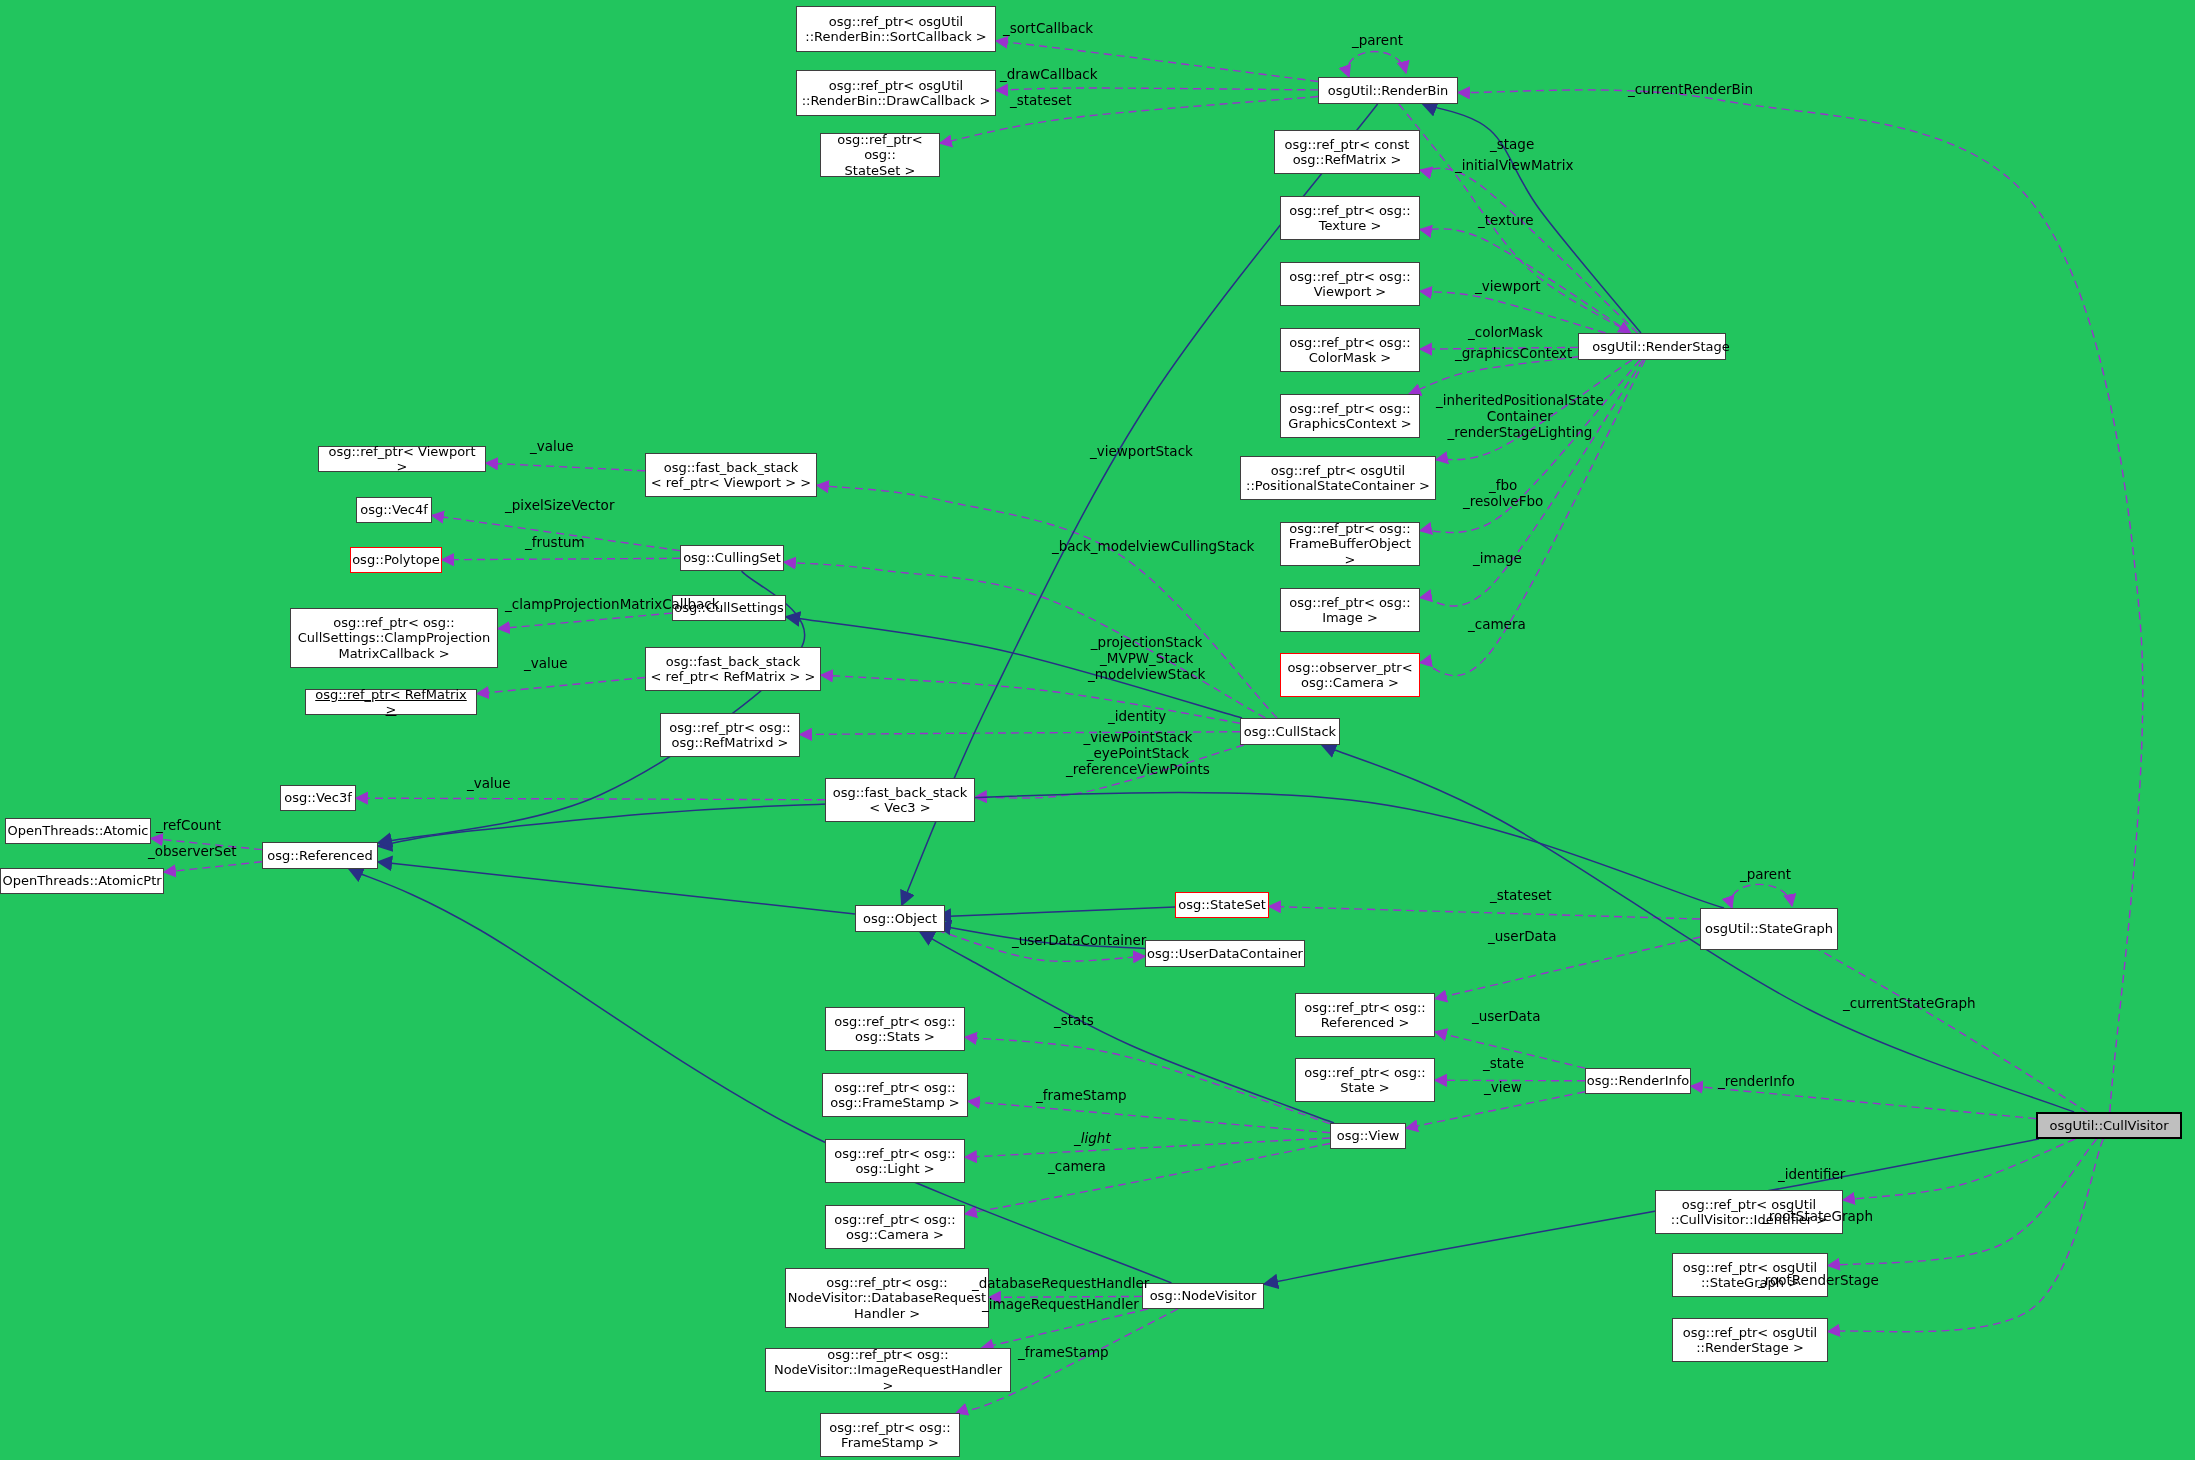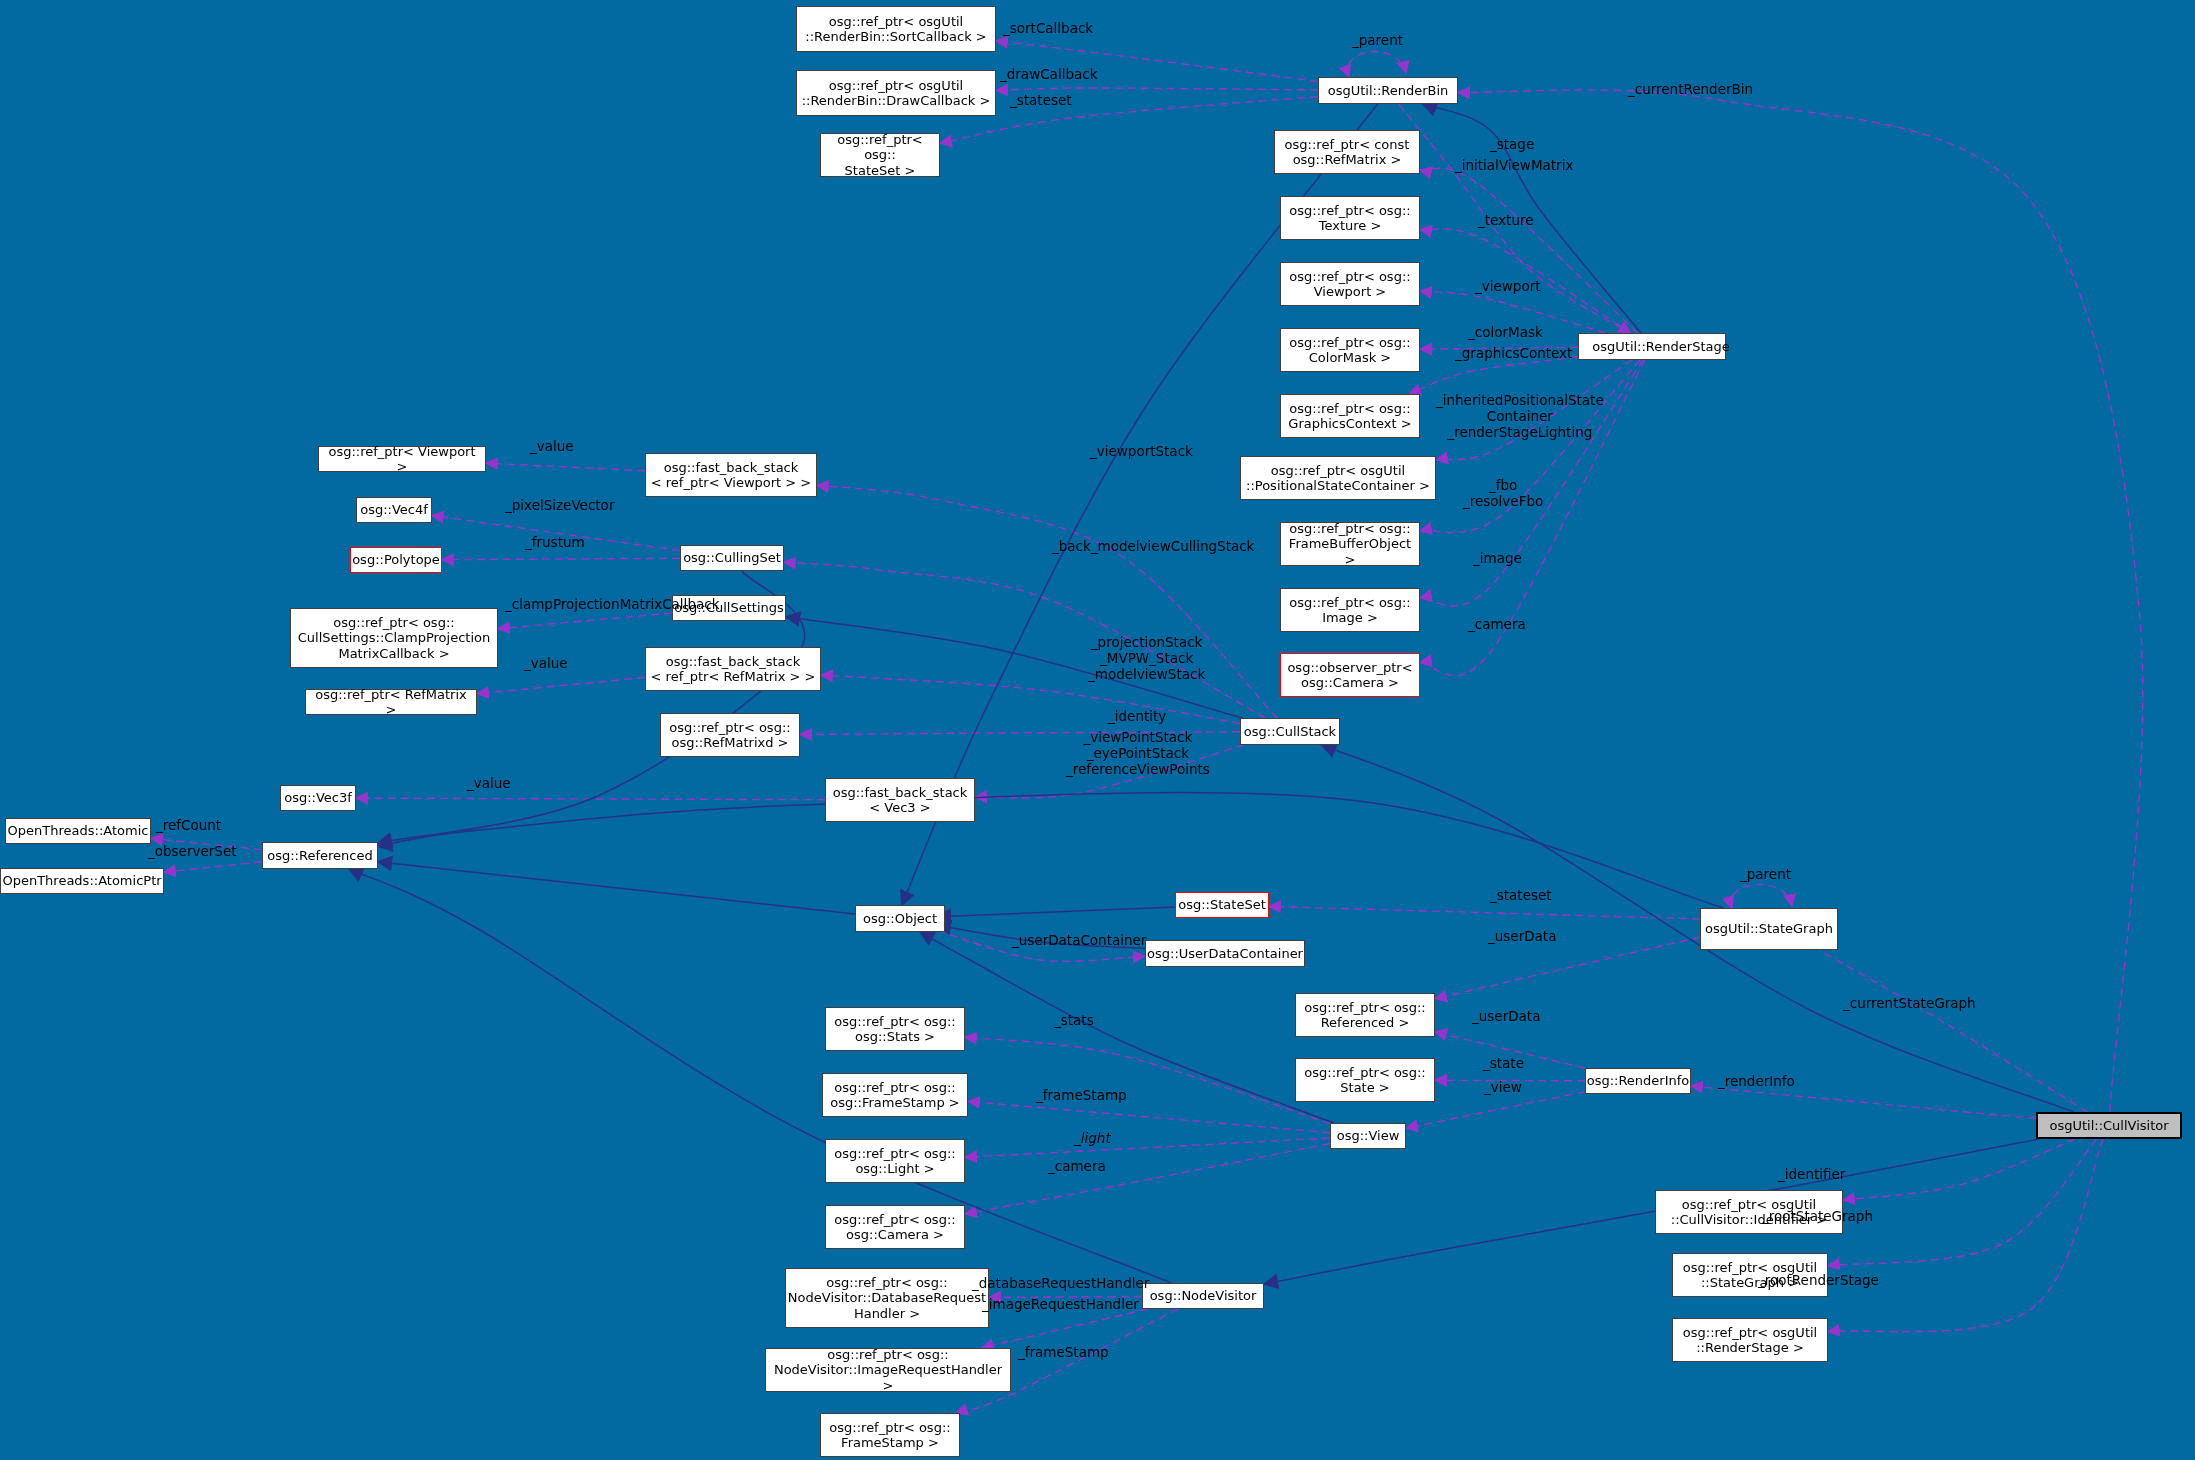--- a/index.html
+++ b/index.html
@@ -1,16 +1,16 @@
 <!DOCTYPE html>
 <html><head>
 <meta charset="utf-8">
 <style>
   html,body{margin:0;padding:0;background:#ffffff;}
-  #canvas{position:relative;width:2195px;height:1460px;background:#0369a1;overflow:hidden;
+  #canvas{position:relative;width:2195px;height:1460px;background:#22c55e;overflow:hidden;
           font-family:"DejaVu Sans","Liberation Sans",sans-serif;}
   #edge-layer{position:absolute;left:0;top:0;z-index:1;}
   .node{position:absolute;z-index:2;display:flex;align-items:center;justify-content:center;
         text-align:center;background:#ffffff;border:1.4px solid #3f3f3f;box-sizing:border-box;
         font-size:13px;line-height:1.16;color:#000;padding:1px 2px;white-space:pre-line;cursor:pointer;}
   .node.red{border:1.6px solid #ff0000;}
   .node.main{background:#bfbfbf;border:2px solid #000000;font-weight:normal;}
   .elabel{position:absolute;z-index:3;font-size:13.5px;color:#000;white-space:pre-line;
           text-align:center;pointer-events:none;}
   path.usage{fill:none;stroke:#9a32cd;stroke-width:1.4;stroke-dasharray:8 5;}
@@ -121,21 +121,21 @@
       <div class="node" style="left: 318px; top: 446px; width: 168px; height: 26px;">osg::ref_ptr&lt; Viewport &gt;</div>
       <div class="node" style="left: 356px; top: 497px; width: 76px; height: 26px;">osg::Vec4f</div>
       <div class="node red" style="left: 350px; top: 547px; width: 92px; height: 26px;">osg::Polytope</div>
       <div class="node" style="left: 645px; top: 453px; width: 172px; height: 44px;">osg::fast_back_stack
 &lt; ref_ptr&lt; Viewport &gt; &gt;</div>
       <div class="node" style="left: 680px; top: 545px; width: 104px; height: 26px;">osg::CullingSet</div>
       <div class="node" style="left: 672px; top: 595px; width: 114px; height: 26px;">osg::CullSettings</div>
       <div class="node" style="left: 290px; top: 608px; width: 208px; height: 60px;">osg::ref_ptr&lt; osg::
 CullSettings::ClampProjection
 MatrixCallback &gt;</div>
-      <div class="node" style="left: 305px; top: 689px; width: 172px; height: 26px;">osg::ref_ptr&lt; RefMatrix &gt;</div>
+      <div class="node" style="left: 305px; top: 689px; width: 172px; height: 26px; text-decoration: underline;">osg::ref_ptr&lt; RefMatrix &gt;</div>
       <div class="node" style="left: 645px; top: 647px; width: 176px; height: 44px;">osg::fast_back_stack
 &lt; ref_ptr&lt; RefMatrix &gt; &gt;</div>
       <div class="node" style="left: 660px; top: 713px; width: 140px; height: 44px;">osg::ref_ptr&lt; osg::
 osg::RefMatrixd &gt;</div>
       <div class="node" style="left: 1240px; top: 718px; width: 100px; height: 27px;">osg::CullStack</div>
       <div class="node" style="left: 825px; top: 778px; width: 150px; height: 44px;">osg::fast_back_stack
 &lt; Vec3 &gt;</div>
       <div class="node" style="left: 280px; top: 785px; width: 76px; height: 26px;">osg::Vec3f</div>
       <div class="node" style="left: 5px; top: 818px; width: 146px; height: 26px;">OpenThreads::Atomic</div>
       <div class="node" style="left: 0px; top: 868px; width: 164px; height: 26px;">OpenThreads::AtomicPtr</div>

